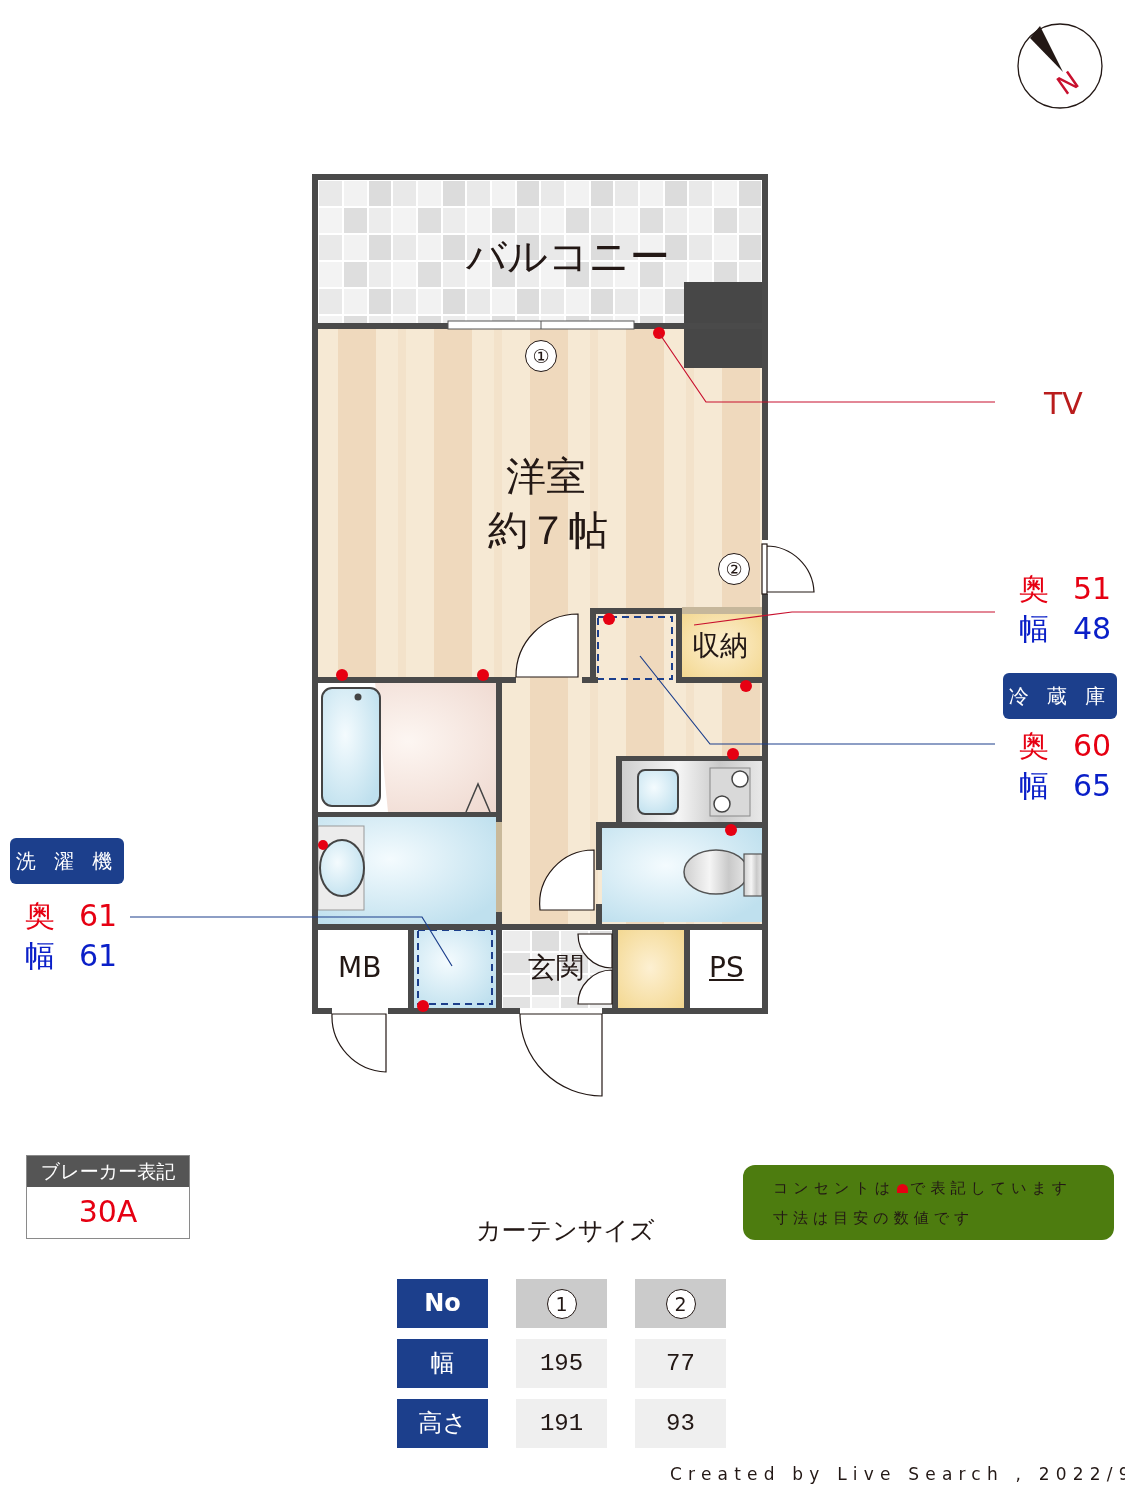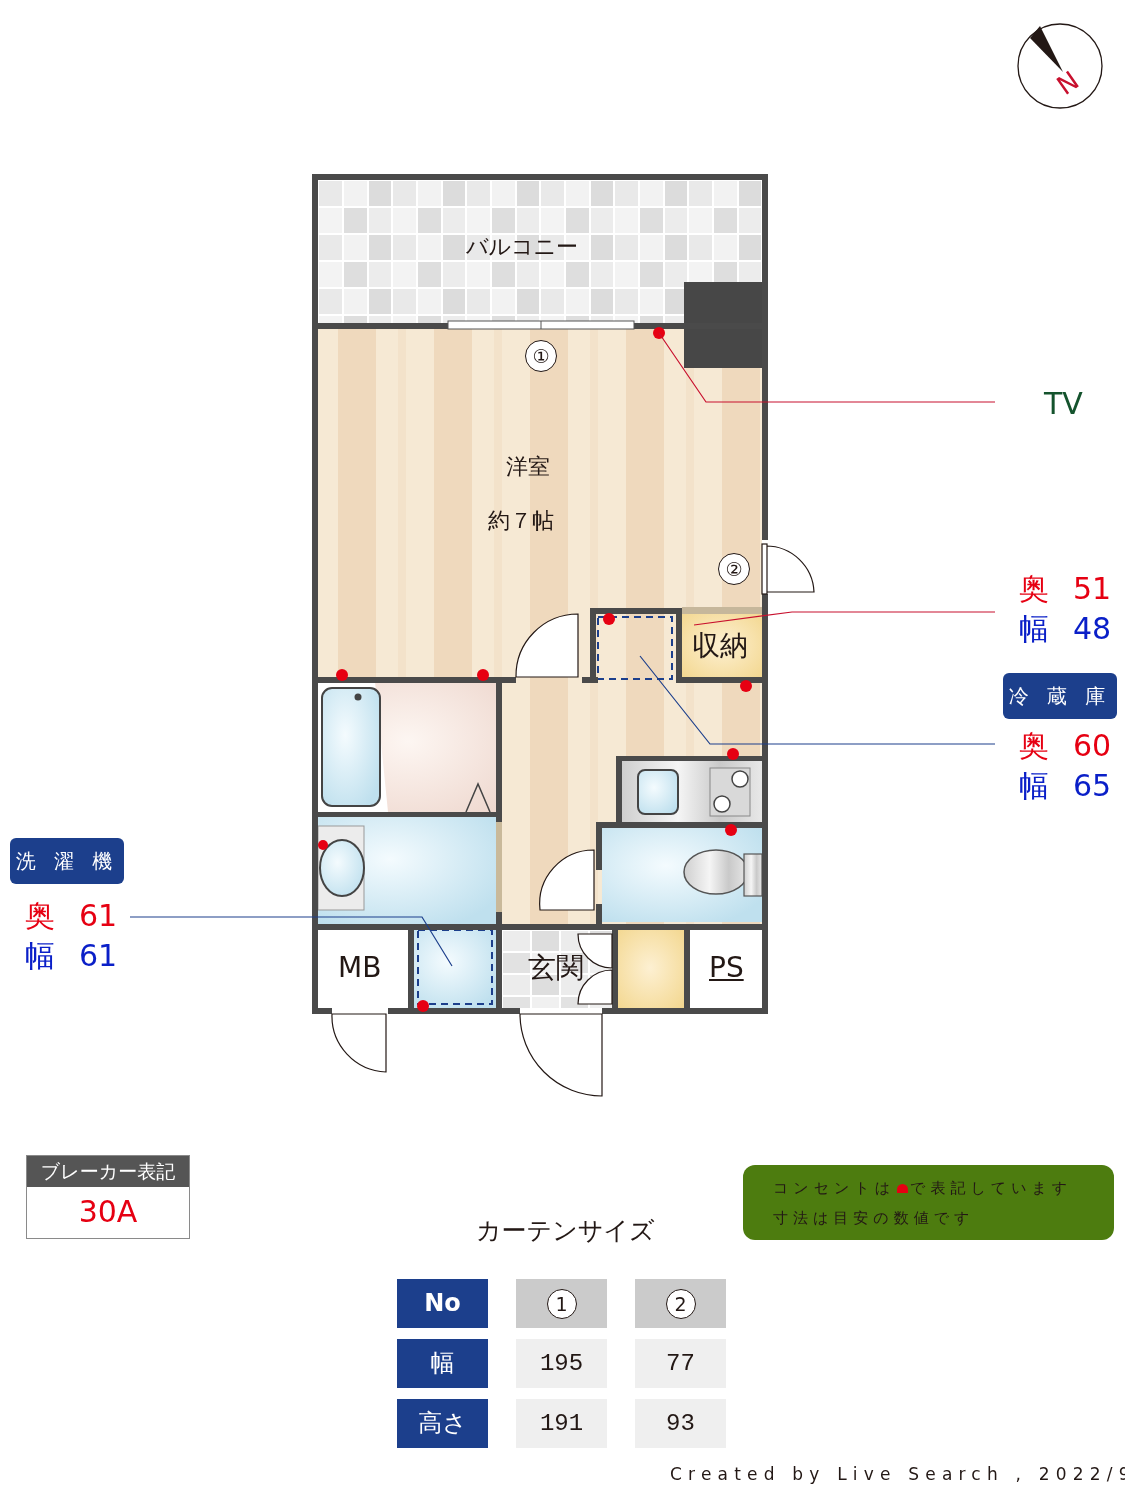--- a/index.html
+++ b/index.html
@@ -1,20 +1,20 @@
 <!DOCTYPE html>
 <html><head>
 <meta charset="utf-8">
 <style>
   html, body { margin:0; padding:0; background:#ffffff; }
   body { width:1125px; height:1500px; position:relative; overflow:hidden;
          font-family:"DejaVu Sans", "Liberation Sans", sans-serif; color:#231815; }
   .abs { position:absolute; }
   #plan { position:absolute; left:0; top:0; width:1125px; height:1500px; }
-  .room-label { position:absolute; font-size:22px; color:#231815; white-space:nowrap; line-height:1; }
+  .room-label { position:absolute; font-size:40px; color:#231815; white-space:nowrap; line-height:1; }
   .dim { position:absolute; font-size:30px; line-height:1; white-space:nowrap; }
   .dim .k { display:inline-block; width:54px; }
   .red { color:#e60012; }
   .blue { color:#0a1fc8; }
   .tag { position:absolute; background:#1c3f8c; color:#fff; font-size:20px; letter-spacing:6px;
          border-radius:6px; text-align:center; line-height:46px; height:46px; }
   .breaker { position:absolute; left:26px; top:1155px; width:162px; height:82px; border:1px solid #8a8a8a; }
   .breaker .hd { background:#555555; color:#fff; font-size:19px; text-align:center; height:31px; line-height:31px; }
   .breaker .val { color:#e60012; font-size:30px; text-align:center; line-height:50px; }
   .note { position:absolute; left:743px; top:1165px; width:371px; height:75px; background:#4d7c0f; border-radius:12px;
@@ -196,21 +196,21 @@
 <div class="room-label" style="left:506px;top:456px;">洋室</div>
 <div class="room-label" style="left:488px;top:510px;">約７帖</div>
 <div class="room-label" style="left:692px;top:632px;font-size:28px;">収納</div>
 <div class="room-label" style="left:528px;top:954px;font-size:28px;">玄関</div>
 <div class="room-label" style="left:338px;top:954px;font-size:28px;">MB</div>
 <div class="room-label" style="left:709px;top:954px;font-size:28px;text-decoration:underline;">PS</div>
 
 <div class="marker" style="left:525px;top:340px;">①</div>
 <div class="marker" style="left:718px;top:553px;">②</div>
 
-<div class="abs" style="left:1044px;top:386px;font-size:30px;color:#14532d;">TV</div>
+<div class="abs" style="left:1044px;top:386px;font-size:30px;color:#b91c1c;">TV</div>
 
 <div class="dim red" style="left:1019px;top:574px;">
   <span class="k">奥</span><span>51</span>
 </div>
 <div class="dim blue" style="left:1019px;top:614px;">
   <span class="k">幅</span><span>48</span>
 </div>
 
 <div class="tag" style="left:1003px;top:673px;width:114px;">冷 蔵 庫</div>
 <div class="dim red" style="left:1019px;top:731px;">

